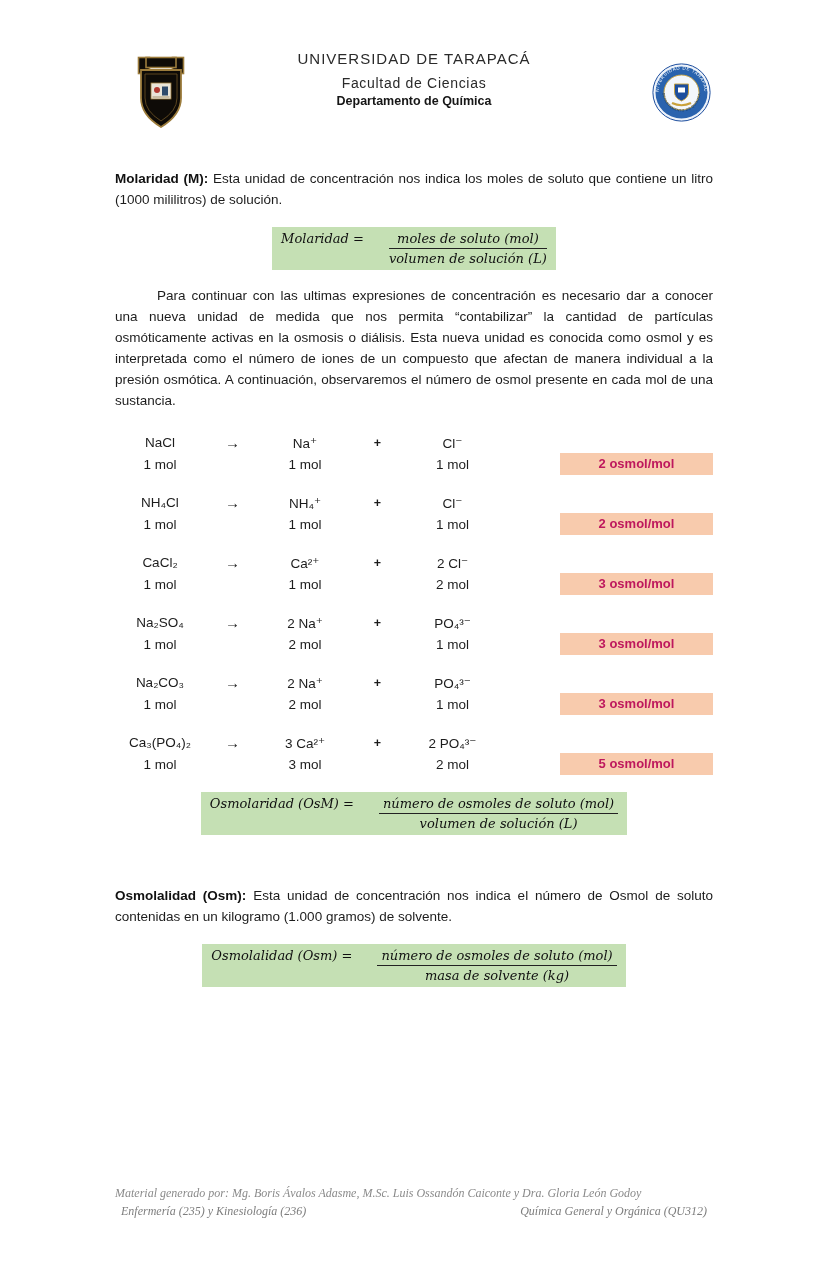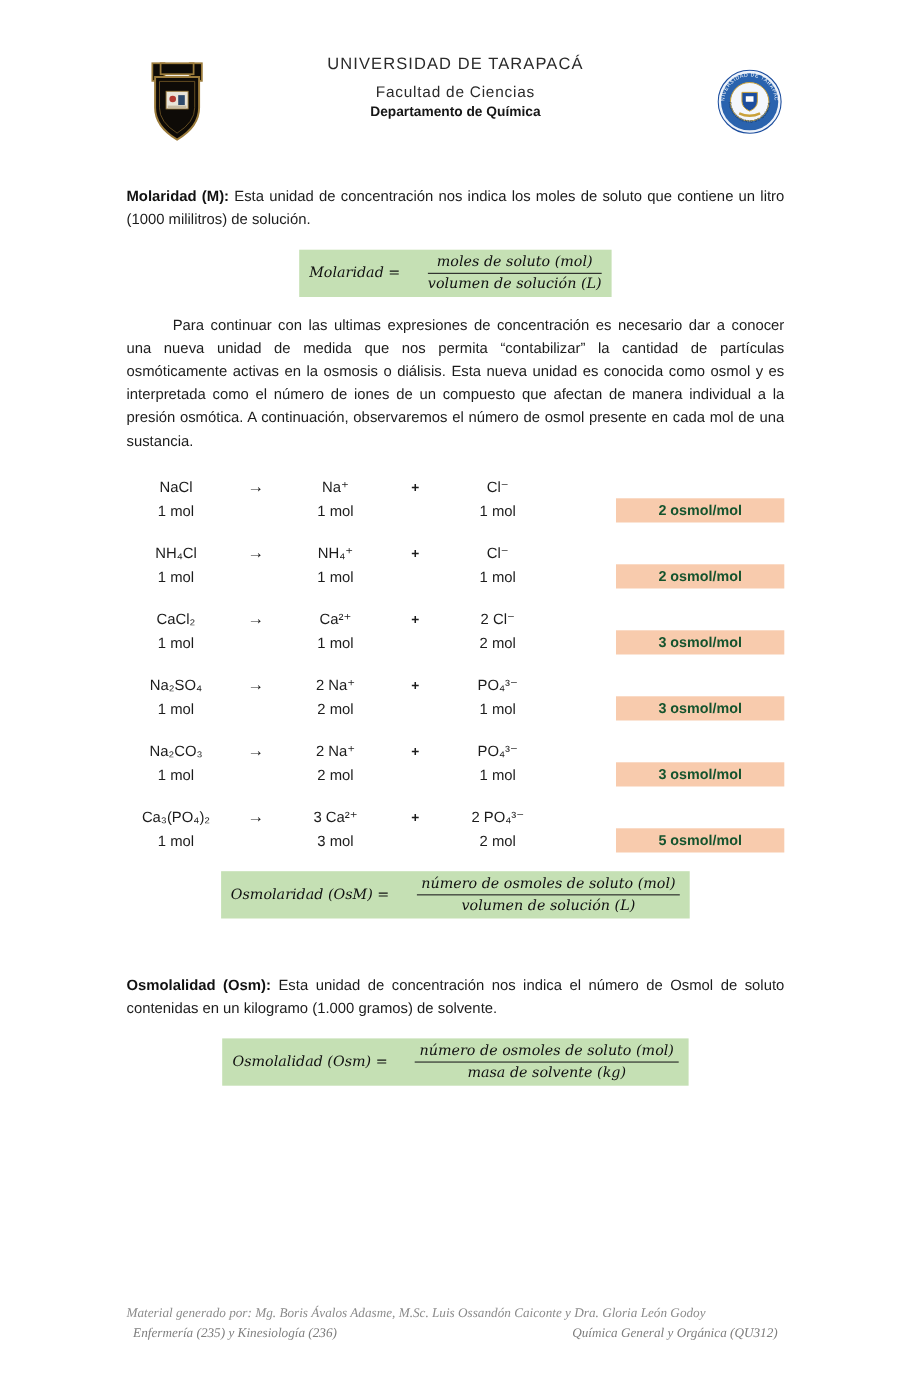--- a/index.html
+++ b/index.html
@@ -27,21 +27,21 @@
   .para { font-size:13.5px; line-height:21px; text-align:justify; }
   .p-molaridad   { margin-top:26px; }
   .p-intro       { margin-top:15px; text-indent:42px; }
   .p-osmolaridad { margin-top:45px; }
   .p-osmolalidad { margin-top:50px; }
   .para b { color:#111; }
 
   
   .formula-row { text-align:center; margin-top:17px; }
   .formula-box {
-    display:inline-flex; align-items:center; gap:25px;
+    display:inline-flex; align-items:flex-start; gap:25px;
     background:#c5e0b4;
     padding:4px 9px;
     font-family:"DejaVu Serif","Liberation Serif",serif;
     font-style:italic;
     font-size:13px;
     color:#101010;
   }
   .frac { display:inline-flex; flex-direction:column; text-align:center; }
   .f-num { border-bottom:1px solid #222; padding:0 4px 2px; }
   .f-den { padding-top:2px; }
@@ -62,21 +62,21 @@
   .rx-plus     { grid-column:4; grid-row:1; font-weight:bold; font-size:12.5px; }
   .rx-ion2     { grid-column:5; grid-row:1; }
   .rx-cmol     { grid-column:1; grid-row:2; }
   .rx-i1mol    { grid-column:3; grid-row:2; }
   .rx-i2mol    { grid-column:5; grid-row:2; }
   .rx-badge    {
     grid-column:7; grid-row:2;
     background:#f8cbad;
     font-weight:bold; font-size:13px;
     height:22px; line-height:22px;
-    color:#14532d;
+    color:#be185d;
   }
 
   
   .footer {
     position:absolute; left:115px; width:598px; top:1186px;
     font-family:"Liberation Serif","DejaVu Serif",serif;
     font-style:italic; font-size:12px; color:#8a8a8a;
   }
   .footer-line1 { }
   .footer-line2 { display:flex; justify-content:space-between; margin-top:3px; padding:0 6px; color:#7d7d7d; }

